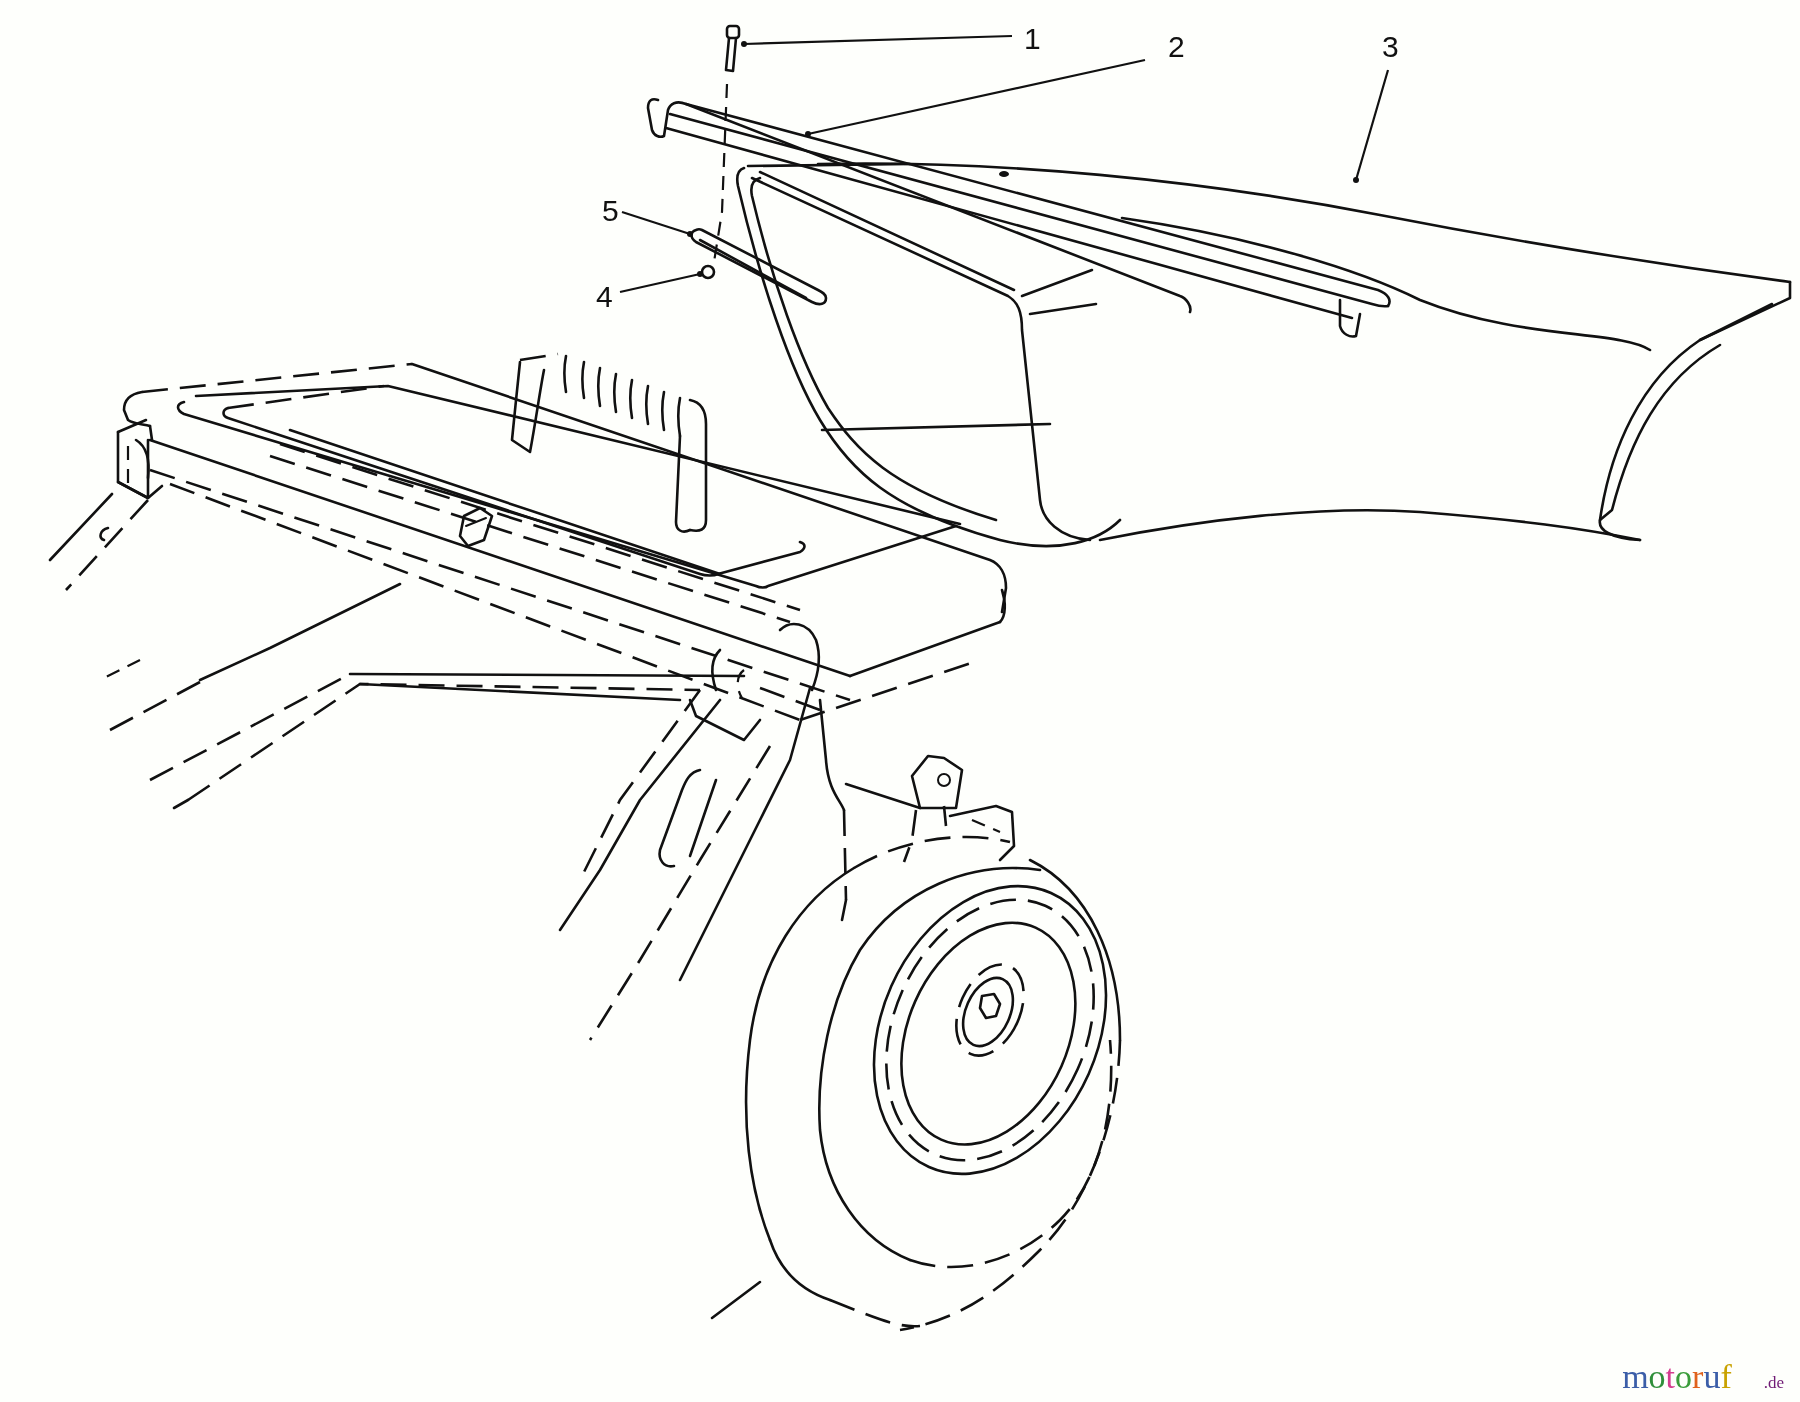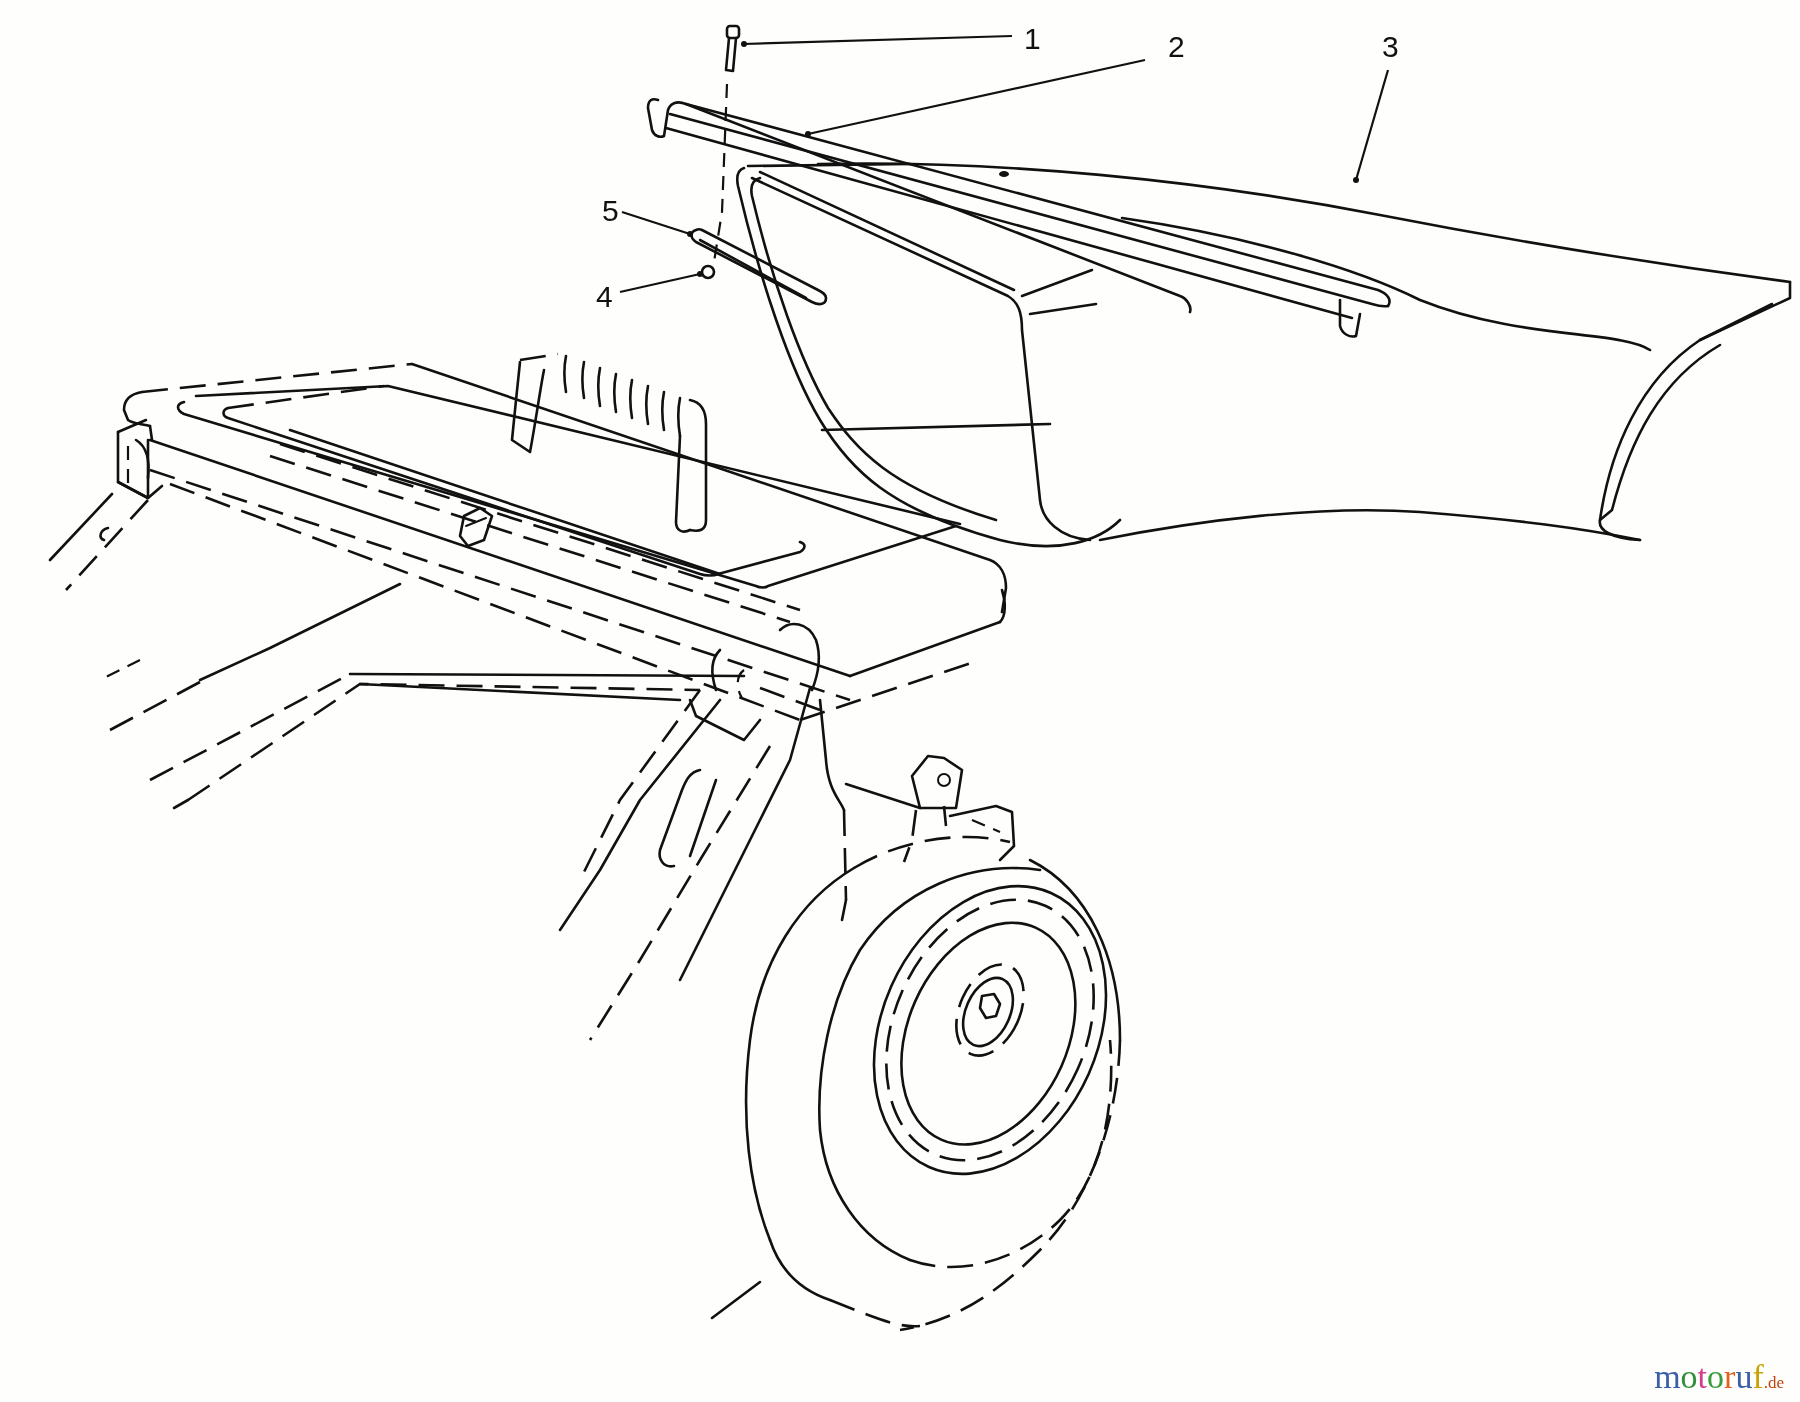--- a/index.html
+++ b/index.html
@@ -6,21 +6,21 @@
   body{width:1800px;height:1402px;position:relative;overflow:hidden;font-family:"Liberation Sans",sans-serif;}
   svg.drawing{position:absolute;left:0;top:0;width:1800px;height:1402px;}
   .ln{fill:none;stroke:#111;stroke-width:2.6;stroke-linecap:round;stroke-linejoin:round;}
   .thin{fill:none;stroke:#111;stroke-width:2;stroke-linecap:round;stroke-linejoin:round;}
   .dash{fill:none;stroke:#111;stroke-width:2.6;stroke-dasharray:26 12;stroke-linecap:butt;}
   .dashs{fill:none;stroke:#111;stroke-width:2.2;stroke-dasharray:14 9;}
   .leader{fill:none;stroke:#111;stroke-width:2.2;}
   .dot{fill:#111;}
   .callout{position:absolute;font-family:"Liberation Sans",sans-serif;font-size:30px;color:#111;line-height:1;}
   .wm{position:absolute;right:16px;bottom:8px;font-family:"Liberation Serif",serif;font-size:34px;line-height:1;white-space:nowrap;}
-  .wm .tld{font-size:17px;color:#c2410c;}
+  .wm .tld{font-size:17px;color:#701a75;margin-left:32px;}
 </style>
 </head>
 <body>
 
 <svg class="drawing" viewBox="0 0 1800 1402" xmlns="http://www.w3.org/2000/svg">
 
   <g>
 
     <path class="ln" d="M818,164 C1000,160 1200,180 1380,215 C1560,250 1700,270 1790,282"></path>
 

